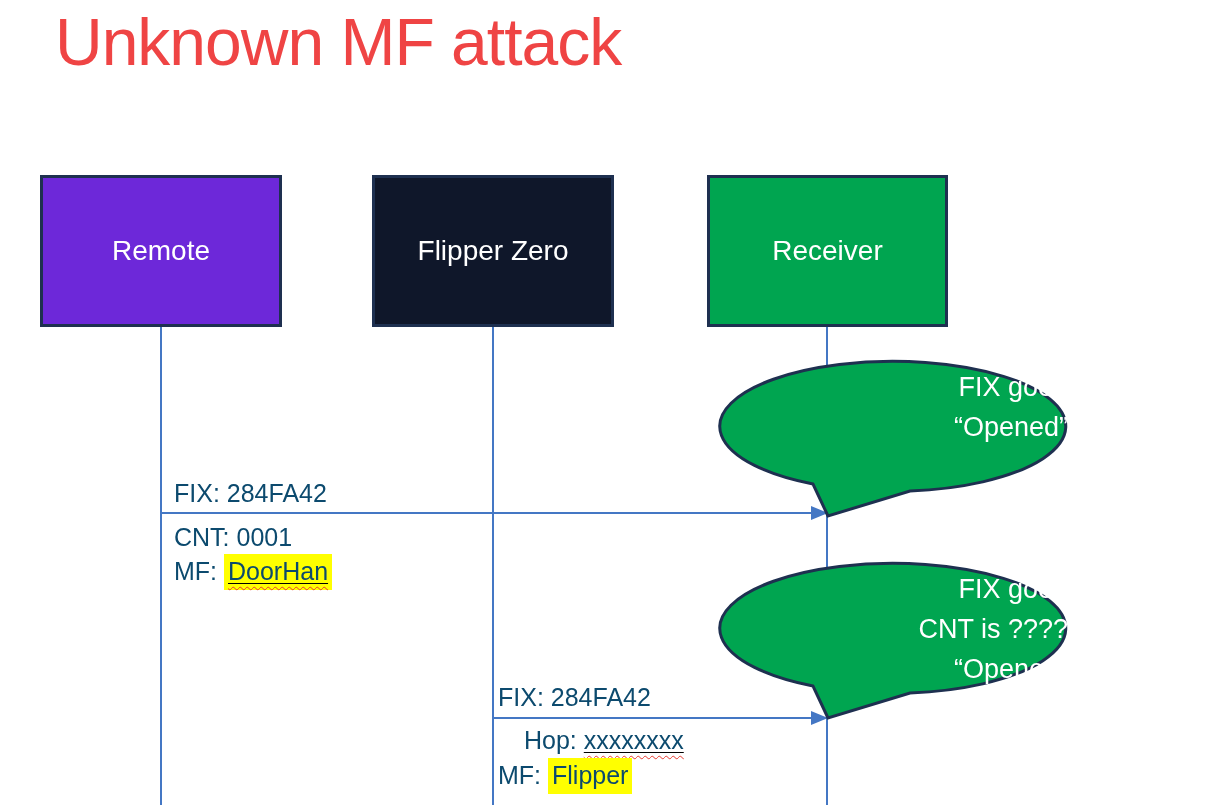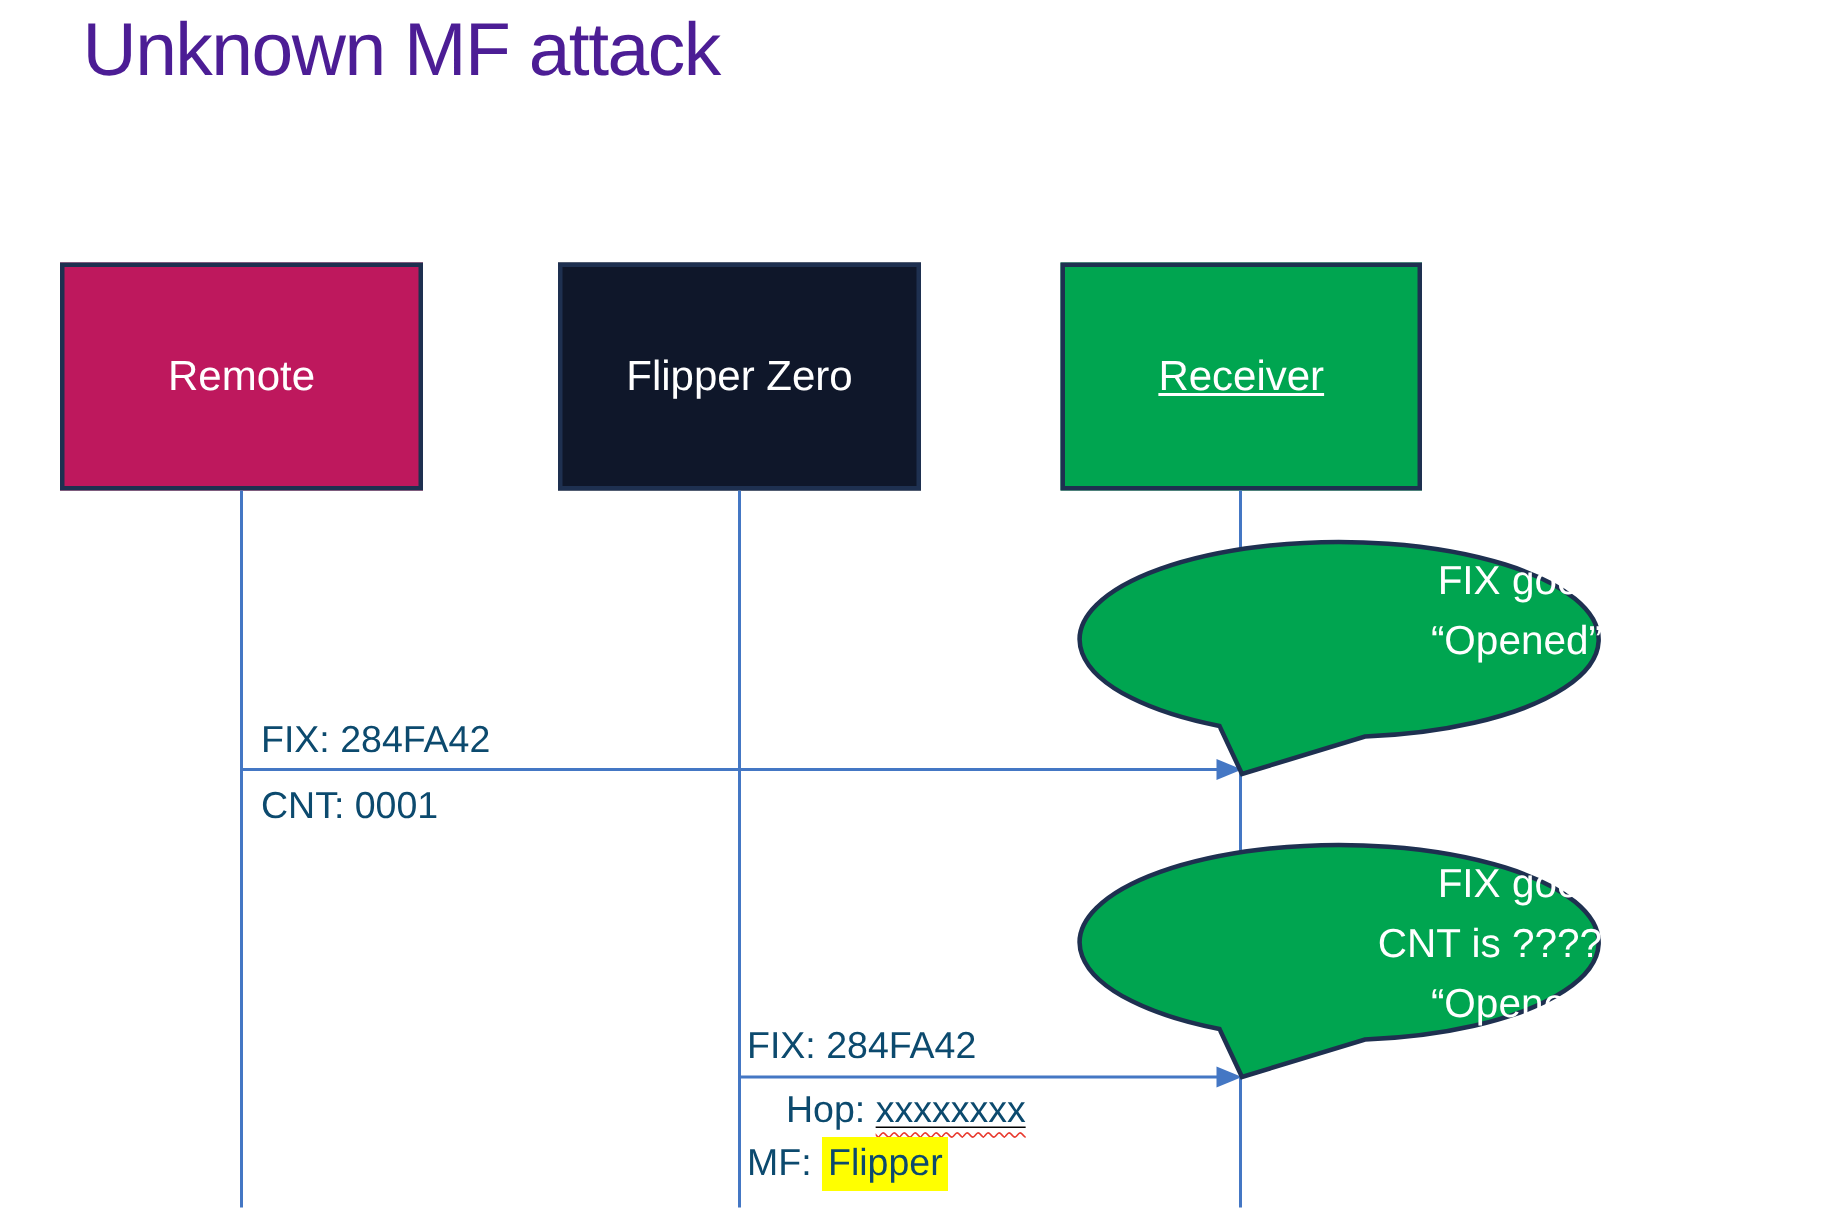--- a/index.html
+++ b/index.html
@@ -9,41 +9,41 @@
     width: 1216px;
     height: 811px;
     background: #ffffff;
     overflow: hidden;
     font-family: "Liberation Sans", sans-serif;
   }
   .title {
     position: absolute;
     left: 55px;
     top: 4px;
-    font-size: 50px;
+    font-size: 66px;
     font-weight: 200;
     letter-spacing: -1px;
-    color: #4c1d95;
+    color: #ef4444;
     white-space: nowrap;
   }
   .actor-box {
     position: absolute;
     top: 175px;
     height: 152px;
     border: 3px solid #1e3050;
     display: flex;
     align-items: center;
     justify-content: center;
     color: #ffffff;
     font-size: 28px;
     white-space: nowrap;
   }
-  .actor-remote   { left: 40px;  width: 242px; background: #be185d; }
+  .actor-remote   { left: 40px;  width: 242px; background: #6d28d9; }
   .actor-flipper  { left: 372px; width: 242px; background: #0f172a; }
-  .actor-receiver { left: 707px; width: 241px; background: #00a550; text-decoration: underline; }
+  .actor-receiver { left: 707px; width: 241px; background: #00a550; }
   .lifeline {
     position: absolute;
     top: 327px;
     width: 2px;
     height: 478px;
     background: #4477c4;
   }
   .lifeline-remote   { left: 160px; }
   .lifeline-flipper  { left: 492px; }
   .lifeline-receiver { left: 826px; }
@@ -135,20 +135,21 @@
   <div class="lifeline lifeline-flipper"></div>
   <div class="lifeline lifeline-receiver"></div>
 
   <div class="msg-line msg-line-1"></div>
   <div class="arrow-head arrow-head-1"></div>
   <div class="msg-line msg-line-2"></div>
   <div class="arrow-head arrow-head-2"></div>
 
   <div class="msg-label m1l1">FIX: 284FA42</div>
   <div class="msg-label m1l2">CNT: 0001</div>
+  <div class="msg-label m1l3"><span>MF: </span><span class="hl sq"><span class="ul">DoorHan</span></span></div>
 
   <svg class="bubble-svg bubble-1" viewBox="0 0 370 178">
     <path d="M 116 160 L 101 128 A 173 65 0 1 1 198 135 Z" fill="#00A550"></path>
   </svg>
   <div class="bubble-text bubble-text-1">
     <div>FIX good</div>
     <div>“Opened”</div>
   </div>
 
   <svg class="bubble-svg bubble-2" viewBox="0 0 370 178">

